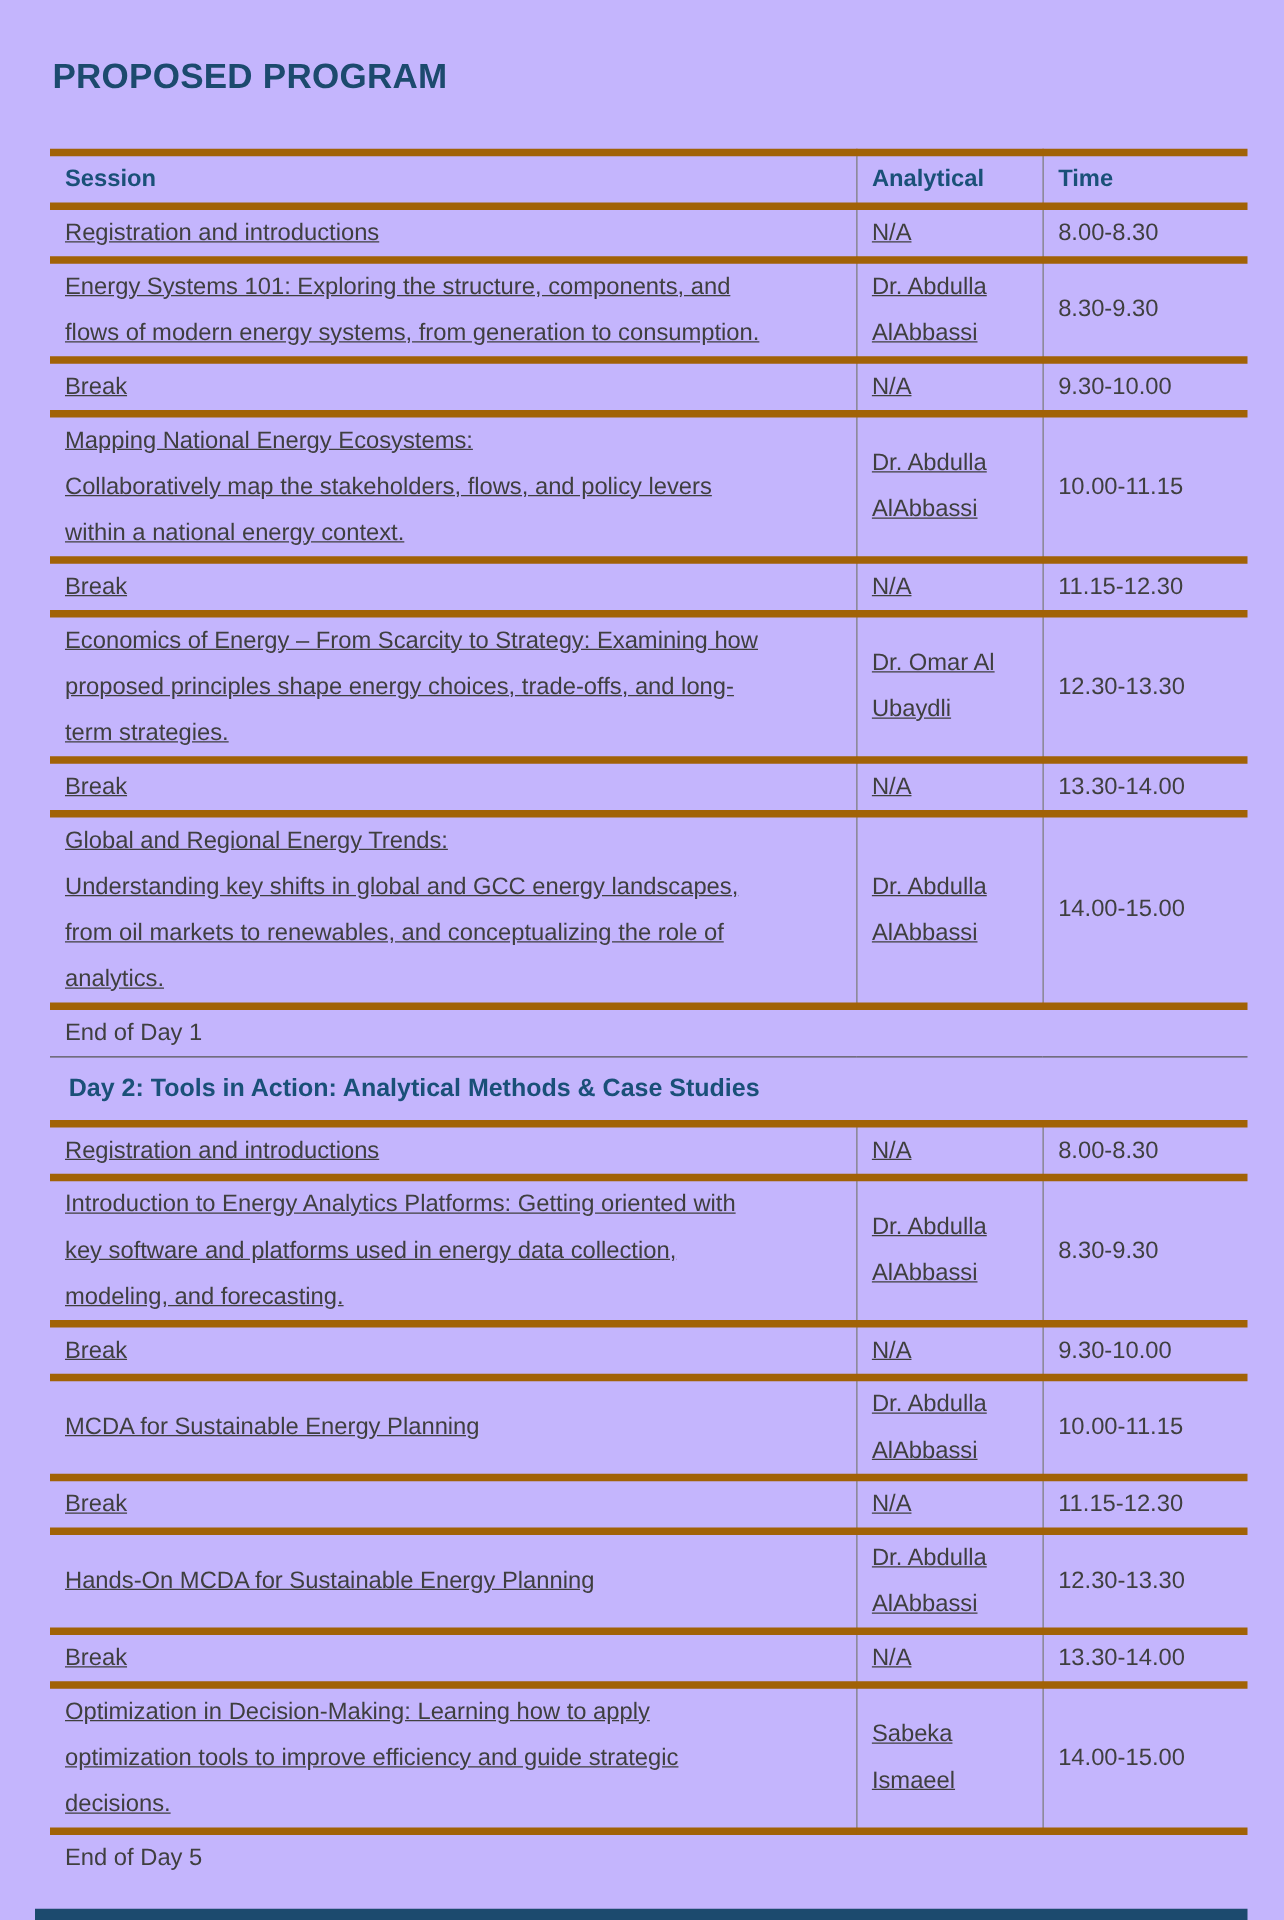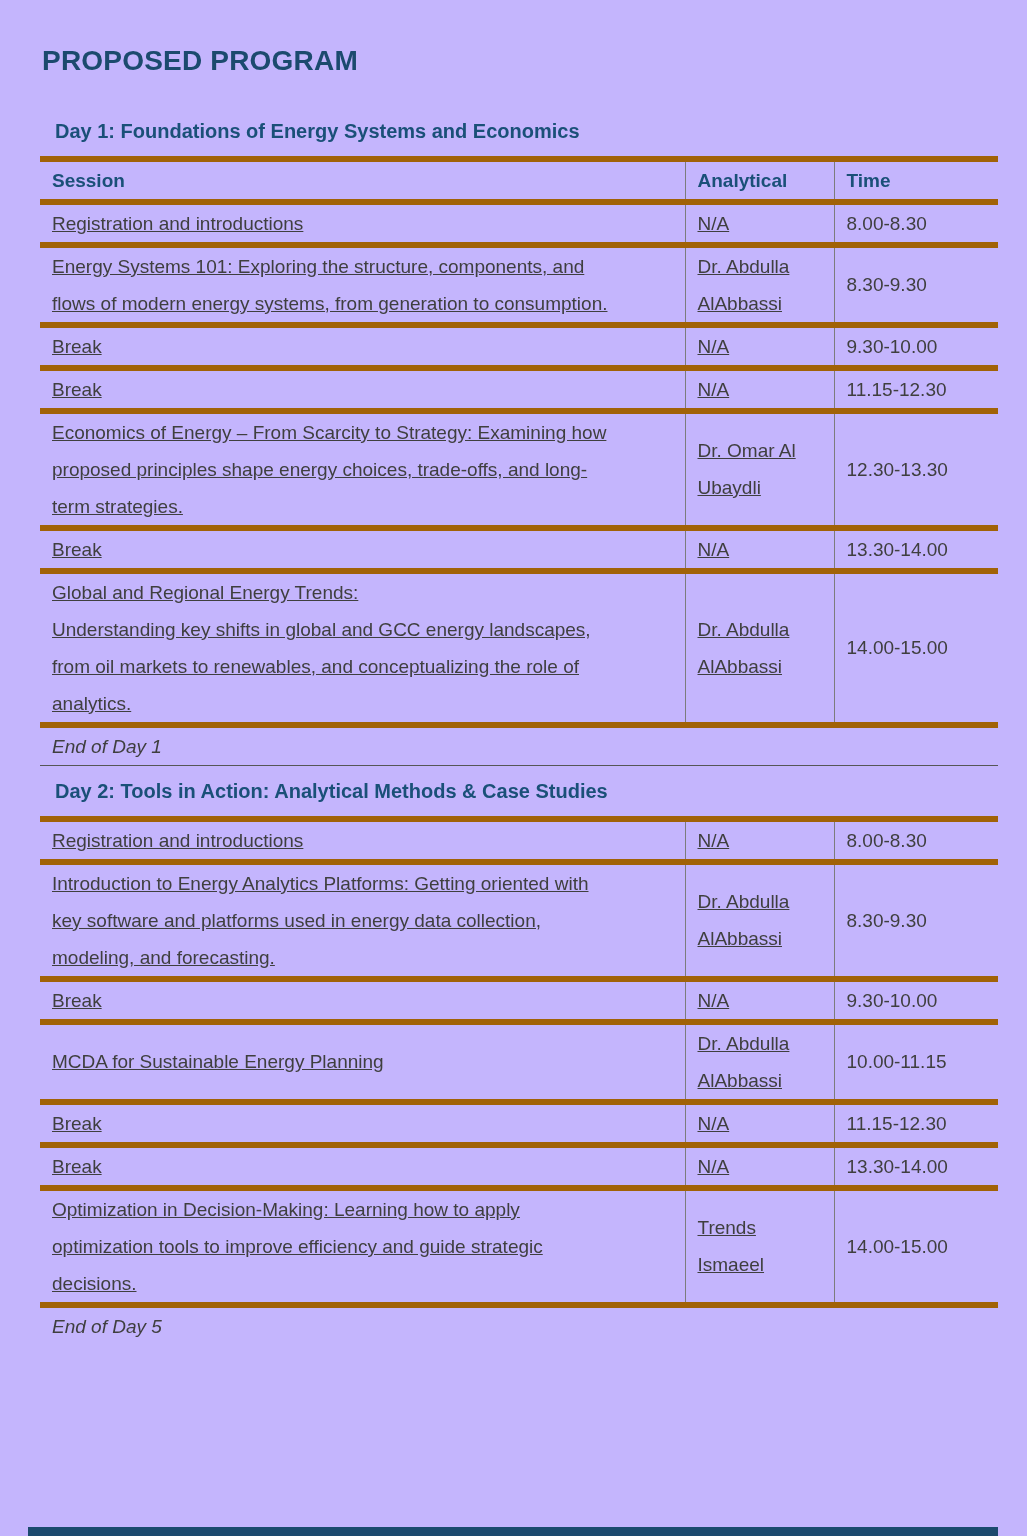--- a/index.html
+++ b/index.html
@@ -59,42 +59,40 @@
   }
   table.schedule th {
     font-weight: bold;
     color: #1a5078;
   }
   td.facilitator-cell, th.facilitator-col, td.time-cell, th.time-col {
     border-left: 1px solid #7c7c7c;
   }
   .wrap-exact { white-space: pre-line; text-decoration: underline; }
   td.end-cell {
-    font-style: italic;
     padding-left: 13px;
   }
   .footer-accent {
     position: absolute;
     left: 28px;
     bottom: 0;
     width: 970px;
     height: 9px;
     background: #1c4a6e;
   }
 </style>
 </head>
 <body>
 
 <div class="page">
 
   <h1 class="doc-title">PROPOSED PROGRAM</h1>
 
 
   <div class="day-section first">
-    <h2 class="day-heading">Day 1: Foundations of Energy Systems and Economics</h2>
     <table class="schedule">
       <colgroup>
           <col class="c-session">
           <col class="c-facilitator">
           <col class="c-time">
         </colgroup>
       <tbody>
           <tr>
         <th class="session-col">Session</th>
         <th class="facilitator-col">Analytical</th>
@@ -111,20 +109,28 @@
         <td class="facilitator-cell wrap-exact">Dr. Abdulla
 AlAbbassi</td>
         <td class="time-cell">8.30-9.30</td>
       </tr>
       <tr>
         <td class="session-cell wrap-exact">Break</td>
         <td class="facilitator-cell wrap-exact">N/A</td>
         <td class="time-cell">9.30-10.00</td>
       </tr>
       <tr>
+        <td class="session-cell wrap-exact">Mapping National Energy Ecosystems:
+Collaboratively map the stakeholders, flows, and policy levers
+within a national energy context.</td>
+        <td class="facilitator-cell wrap-exact">Dr. Abdulla
+AlAbbassi</td>
+        <td class="time-cell">10.00-11.15</td>
+      </tr>
+      <tr>
         <td class="session-cell wrap-exact">Break</td>
         <td class="facilitator-cell wrap-exact">N/A</td>
         <td class="time-cell">11.15-12.30</td>
       </tr>
       <tr>
         <td class="session-cell wrap-exact">Economics of Energy – From Scarcity to Strategy: Examining how
 proposed principles shape energy choices, trade-offs, and long-
 term strategies.</td>
         <td class="facilitator-cell wrap-exact">Dr. Omar Al
 Ubaydli</td>
@@ -183,29 +189,35 @@
         <td class="facilitator-cell wrap-exact">Dr. Abdulla
 AlAbbassi</td>
         <td class="time-cell">10.00-11.15</td>
       </tr>
       <tr>
         <td class="session-cell wrap-exact">Break</td>
         <td class="facilitator-cell wrap-exact">N/A</td>
         <td class="time-cell">11.15-12.30</td>
       </tr>
       <tr>
+        <td class="session-cell wrap-exact">Hands-On MCDA for Sustainable Energy Planning</td>
+        <td class="facilitator-cell wrap-exact">Dr. Abdulla
+AlAbbassi</td>
+        <td class="time-cell">12.30-13.30</td>
+      </tr>
+      <tr>
         <td class="session-cell wrap-exact">Break</td>
         <td class="facilitator-cell wrap-exact">N/A</td>
         <td class="time-cell">13.30-14.00</td>
       </tr>
       <tr>
         <td class="session-cell wrap-exact">Optimization in Decision-Making: Learning how to apply
 optimization tools to improve efficiency and guide strategic
 decisions.</td>
-        <td class="facilitator-cell wrap-exact">Trends
+        <td class="facilitator-cell wrap-exact">Sabeka
 Ismaeel</td>
         <td class="time-cell">14.00-15.00</td>
       </tr>
       <tr>
         <td class="end-cell" colspan="3">End of Day 5</td>
       </tr>
     </tbody>
       </table>
   </div>
 

